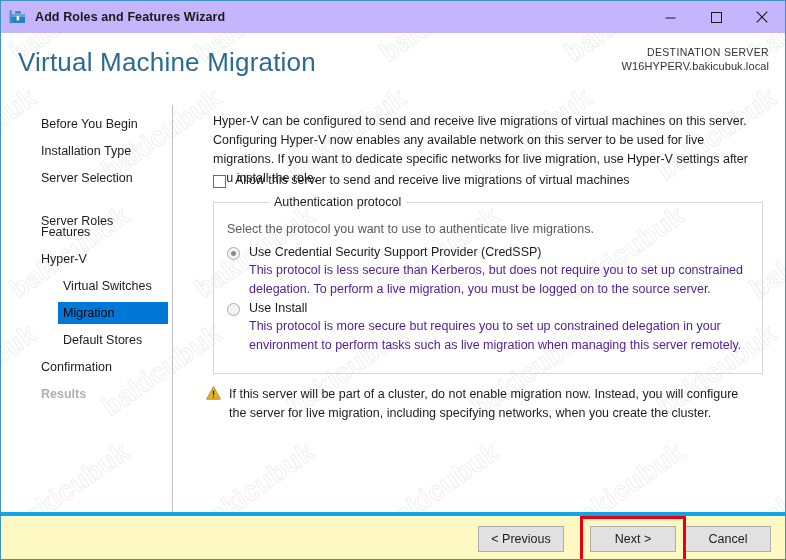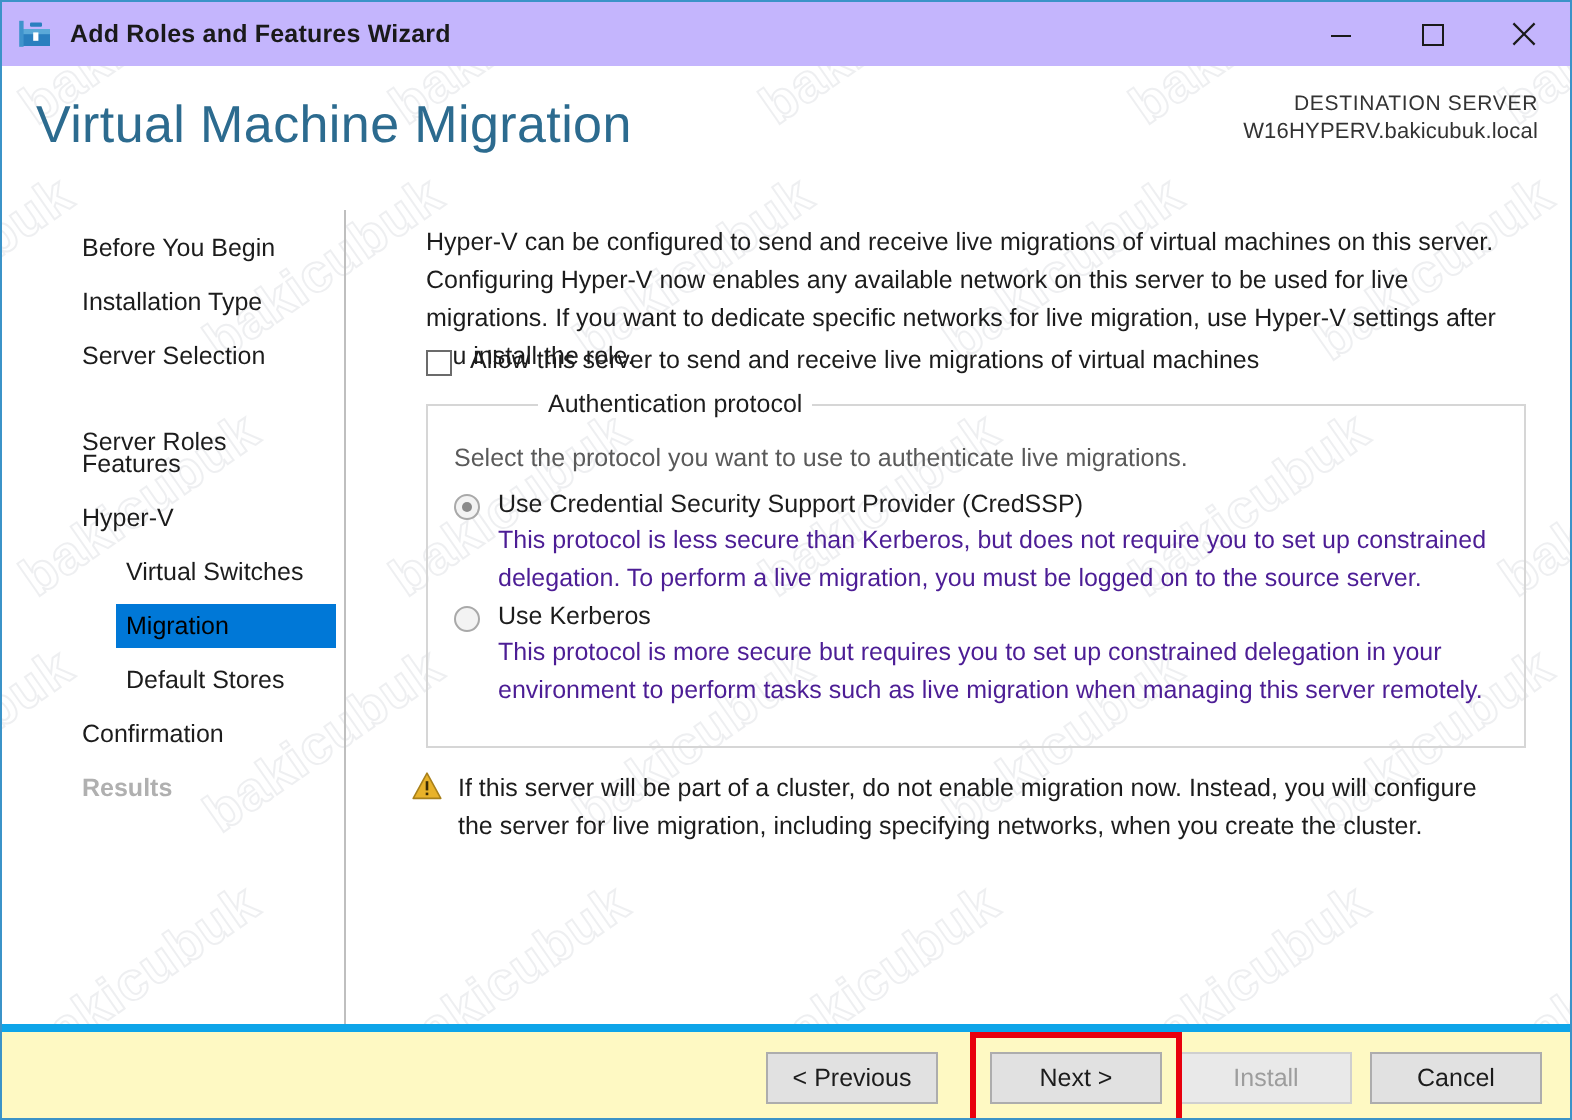--- a/index.html
+++ b/index.html
@@ -417,21 +417,21 @@
         <div class="radio-head">
           <span class="radio checked"></span>
           <span class="radio-label">Use Credential Security Support Provider (CredSSP)</span>
         </div>
         <div class="radio-desc">This protocol is less secure than Kerberos, but does not require you to set up constrained delegation. To perform a live migration, you must be logged on to the source server.</div>
       </div>
 
       <div class="radio-block" style="top:196px">
         <div class="radio-head">
           <span class="radio"></span>
-          <span class="radio-label">Use Kerberos</span>
+          <span class="radio-label">Use Install</span>
         </div>
         <div class="radio-desc">This protocol is more secure but requires you to set up constrained delegation in your environment to perform tasks such as live migration when managing this server remotely.</div>
       </div>
 
       <div id="warning">
         <svg id="warn-icon" width="15" height="14" viewBox="0 0 15 14">
           <path d="M7.5 0.6 L14.4 13.2 L0.6 13.2 Z" fill="#e8b22a" stroke="#a8801a" stroke-width="0.8" stroke-linejoin="round"></path>
           <rect x="6.85" y="4.6" width="1.3" height="4.6" fill="#3a2c05"></rect>
           <rect x="6.85" y="10.3" width="1.3" height="1.3" fill="#3a2c05"></rect>
         </svg>
@@ -441,21 +441,20 @@
     </div>
   </div>
 
   <div id="footer">
     <div id="btn-row">
       <button class="btn">&lt; Previous</button>
       <div id="next-wrap">
         <button class="btn">Next &gt;</button>
         <div id="next-highlight"></div>
       </div>
-      <button class="btn disabled">Install</button>
       <button class="btn">Cancel</button>
     </div>
   </div>
 
   <div id="watermark">
       <div class="wm" style="left: 0px; top: 0px;">bakicubuk</div>
       <div class="wm" style="left: 185px; top: 0px;">bakicubuk</div>
       <div class="wm" style="left: 370px; top: 0px;">bakicubuk</div>
       <div class="wm" style="left: 555px; top: 0px;">bakicubuk</div>
       <div class="wm" style="left: 740px; top: 0px;">bakicubuk</div>

